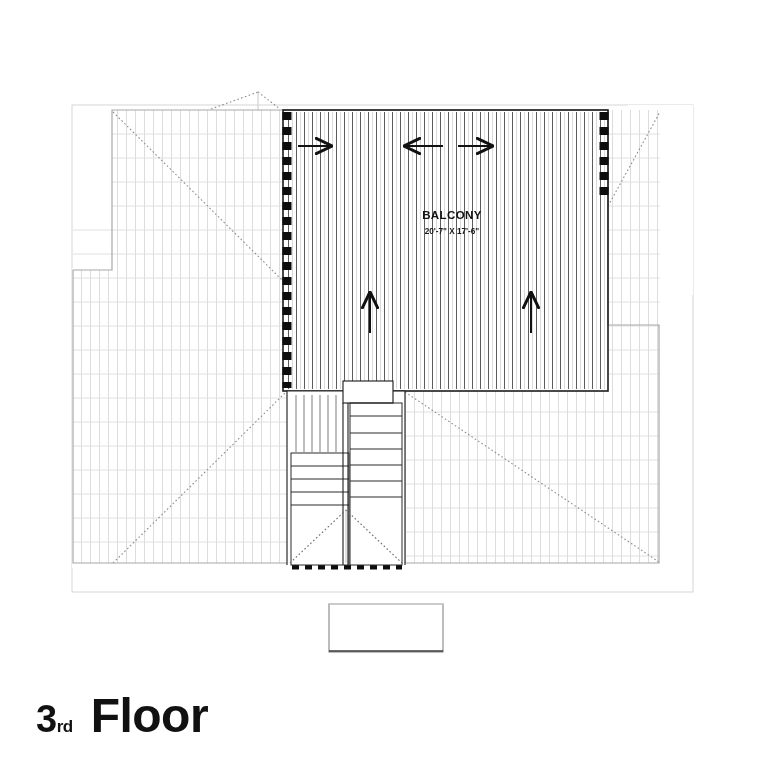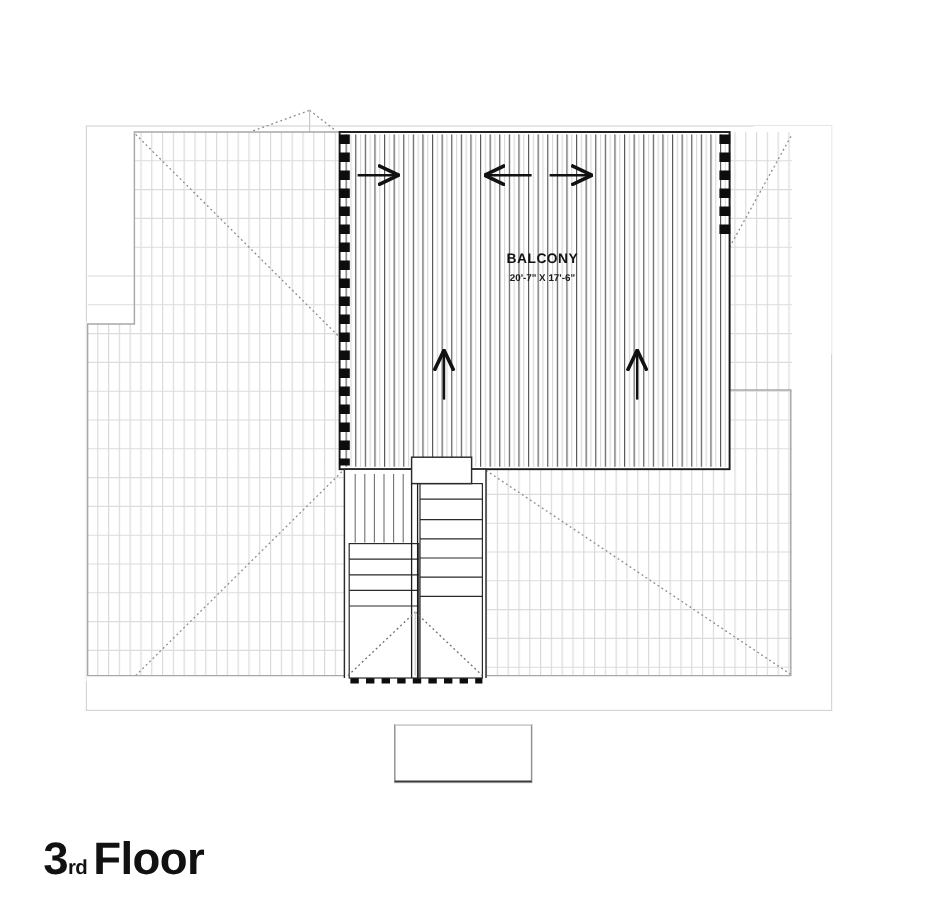--- a/index.html
+++ b/index.html
@@ -17,21 +17,21 @@
     left:36px;
     top:697px;
     font-family:"Liberation Sans", sans-serif;
     font-weight:bold;
     color:#111111;
     letter-spacing:-0.5px;
     white-space:nowrap;
   }
   #floor-title .num{font-size:38px;line-height:38px;}
   #floor-title .ord{font-size:17px;line-height:21px;}
-  #floor-title .word{font-size:38px;line-height:38px;margin-left:5px;}
+  #floor-title .word{font-size:48px;line-height:38px;margin-left:18px;}
 </style>
 </head>
 <body>
 
 <div id="plan-wrap">
   <svg width="772" height="768" viewBox="0 0 772 768" xmlns="http://www.w3.org/2000/svg">
 
     <defs>
 
       <pattern id="roofVert" width="9" height="10" patternUnits="userSpaceOnUse">

